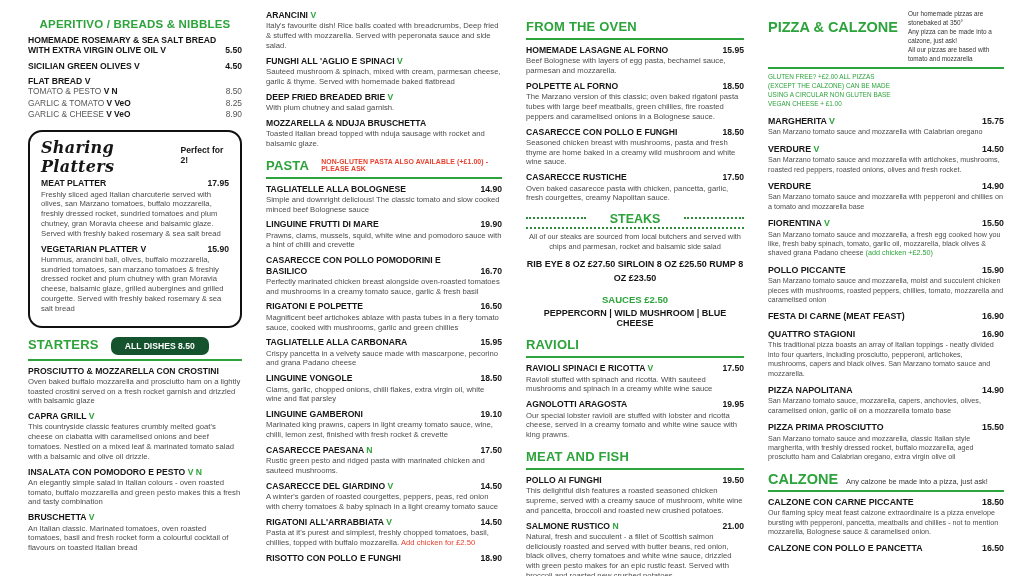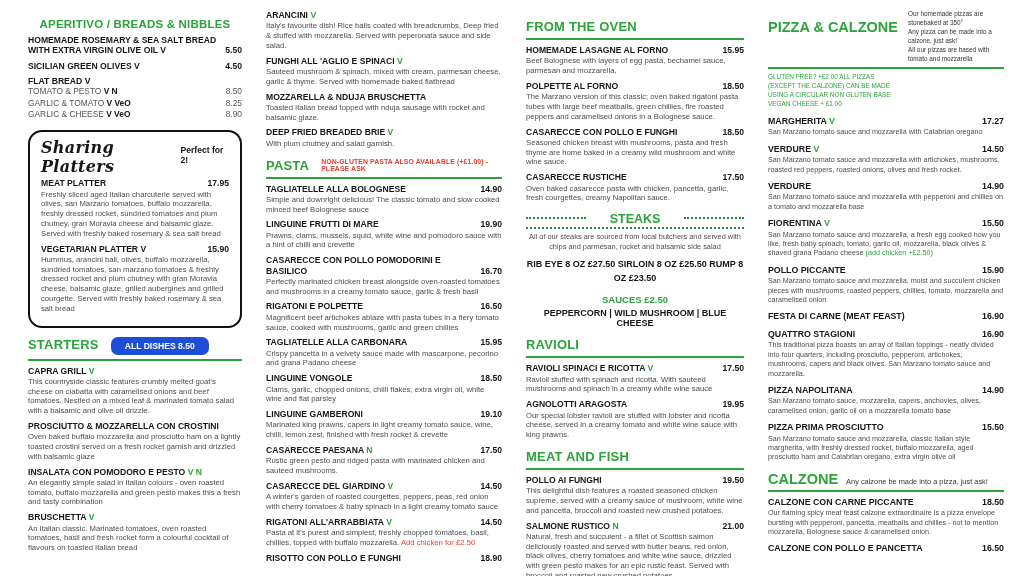--- a/index.html
+++ b/index.html
@@ -8,21 +8,21 @@
   .col{overflow:hidden;height:566px;}
   .col0{width:214px;}
   .col1{width:236px;}
   .col2{width:218px;}
   .col3{width:236px;}
 
   .h1{color:var(--green);font-weight:bold;font-size:11.5px;text-align:center;margin:8px 0 5px;letter-spacing:.2px;}
 
   .sechead{display:flex;align-items:flex-start;gap:12px;border-bottom:2px solid var(--green);padding-bottom:4px;margin:9px 0 5px;}
   .sechead .stxt{color:var(--green);font-weight:bold;font-size:13px;letter-spacing:.2px;}
-  .pill{background:#1d4ed8;color:#fff;border-radius:7px;padding:4px 14px;font-size:8.6px;font-weight:bold;}
+  .pill{background:#14532d;color:#fff;border-radius:7px;padding:4px 14px;font-size:8.6px;font-weight:bold;}
   .rednote{color:var(--red);font-size:6.9px;font-weight:bold;letter-spacing:.1px;}
 
   .item{margin:0 0 5px 0;}
   .irow{display:flex;justify-content:space-between;align-items:flex-end;font-weight:bold;font-size:8.6px;line-height:1.2;}
   .price{margin-left:8px;white-space:nowrap;}
   .mk{color:var(--green);}
   .mk-black{color:#161616;}
   .desc{font-size:7.7px;line-height:1.27;color:#4d4d4d;margin-top:1px;}
   .tight .desc{font-size:7.2px;line-height:1.3;}
   .tight .irow{font-size:8.8px;}
@@ -111,29 +111,29 @@
           </div>
           <div class="desc">Hummus, arancini ball, olives, buffalo mozzarella, sundried tomatoes, san marzano tomatoes &amp; freshly dressed rocket and plum chutney with gran Moravia cheese, balsamic glaze, grilled aubergines and grilled courgette.  Served with freshly baked rosemary &amp; sea salt bread</div>
         </div>
       </div>
       <div class="sechead">
         <span class="stxt">STARTERS</span>
         <span class="pill">ALL DISHES 8.50</span>
       </div>
       <div class="item">
         <div class="irow">
+          <span class="iname">PROSCIUTTO &amp; MOZZARELLA CON CROSTINI</span>
+        </div>
+        <div class="desc">Oven baked buffalo mozzarella and prosciutto ham on a lightly toasted crostini served on a fresh rocket garnish and drizzled with balsamic glaze</div>
+      </div>
+      <div class="item">
+        <div class="irow">
           <span class="iname">CAPRA GRILL  <span class="mk">V</span></span>
         </div>
         <div class="desc">This countryside classic features crumbly melted goat's cheese on ciabatta with caramelised onions and beef tomatoes.  Nestled on a mixed leaf &amp; marinated tomato salad with a balsamic and olive oil drizzle.</div>
-      </div>
-      <div class="item">
-        <div class="irow">
-          <span class="iname">PROSCIUTTO &amp; MOZZARELLA CON CROSTINI</span>
-        </div>
-        <div class="desc">Oven baked buffalo mozzarella and prosciutto ham on a lightly toasted crostini served on a fresh rocket garnish and drizzled with balsamic glaze</div>
       </div>
       <div class="item">
         <div class="irow">
           <span class="iname">INSALATA CON POMODORO E PESTO  <span class="mk">V N</span></span>
         </div>
         <div class="desc">An elegantly simple salad in Italian colours - oven roasted tomato, buffalo mozzarella and green pesto makes this a fresh and tasty combination</div>
       </div>
       <div class="item">
         <div class="irow">
           <span class="iname">BRUSCHETTA  <span class="mk">V</span></span>
@@ -149,29 +149,29 @@
         <div class="desc">Italy's favourite dish!  Rice balls coated with breadcrumbs, Deep fried &amp; stuffed with mozzarella.  Served with peperonata sauce and side salad.</div>
       </div>
       <div class="item">
         <div class="irow">
           <span class="iname">FUNGHI ALL 'AGLIO E SPINACI  <span class="mk">V</span></span>
         </div>
         <div class="desc">Sauteed mushroom &amp; spinach, mixed with cream, parmesan cheese, garlic &amp; thyme.  Served with homemade baked flatbread</div>
       </div>
       <div class="item">
         <div class="irow">
+          <span class="iname">DEEP FRIED BREADED BRIE  <span class="mk">V</span></span>
+        </div>
+        <div class="desc">With plum chutney and salad garnish.</div>
+      </div>
+      <div class="item">
+        <div class="irow">
           <span class="iname">MOZZARELLA &amp; NDUJA BRUSCHETTA</span>
         </div>
         <div class="desc">Toasted Italian bread topped with nduja sausage with rocket and balsamic glaze.</div>
-      </div>
-      <div class="item">
-        <div class="irow">
-          <span class="iname">DEEP FRIED BREADED BRIE  <span class="mk">V</span></span>
-        </div>
-        <div class="desc">With plum chutney and salad garnish.</div>
       </div>
       <div class="sechead">
         <span class="stxt">PASTA</span>
         <span class="rednote">NON-GLUTEN PASTA ALSO AVAILABLE (+£1.00)  - PLEASE ASK</span>
       </div>
       <div class="item">
         <div class="irow">
           <span class="iname">TAGLIATELLE ALLA BOLOGNESE</span>
           <span class="price">14.90</span>
         </div>
@@ -337,21 +337,21 @@
       </div>
       <div class="fineprint">
         <div>GLUTEN FREE?  +£2.00  ALL PIZZAS</div>
         <div>(EXCEPT  THE CALZONE) CAN BE MADE</div>
         <div>USING A CIRCULAR NON GLUTEN BASE</div>
         <div>VEGAN CHEESE + £1.00</div>
       </div>
       <div class="item titem">
         <div class="irow">
           <span class="iname">MARGHERITA  <span class="mk">V</span></span>
-          <span class="price">17.27</span>
+          <span class="price">15.75</span>
         </div>
         <div class="desc">San Marzano tomato sauce and mozzarella with Calabrian oregano</div>
       </div>
       <div class="item titem">
         <div class="irow">
           <span class="iname">VERDURE  <span class="mk">V</span></span>
           <span class="price">14.50</span>
         </div>
         <div class="desc">San Marzano tomato sauce and mozzarella with artichokes, mushrooms, roasted red peppers, roasted onions, olives and fresh rocket.</div>
       </div>

